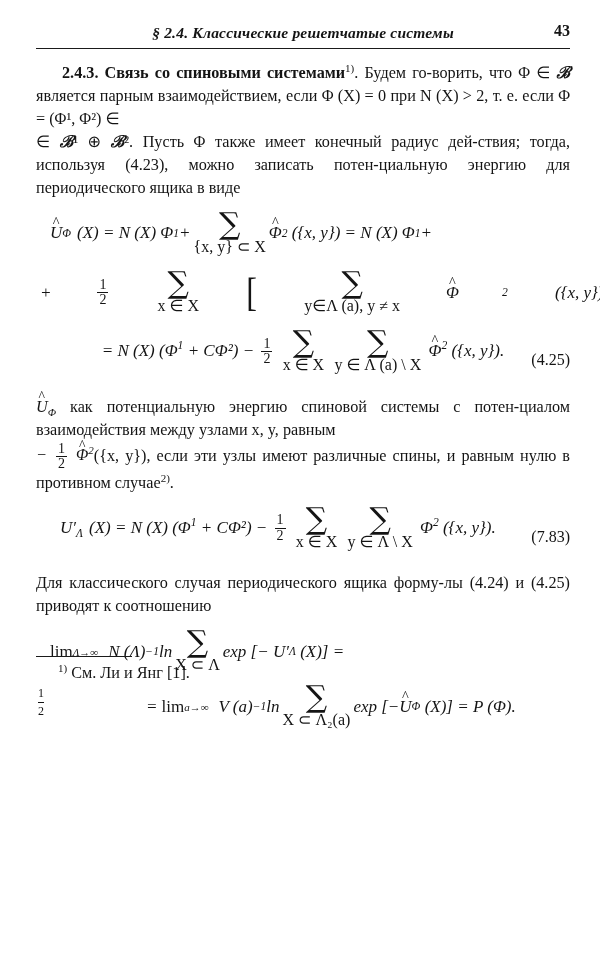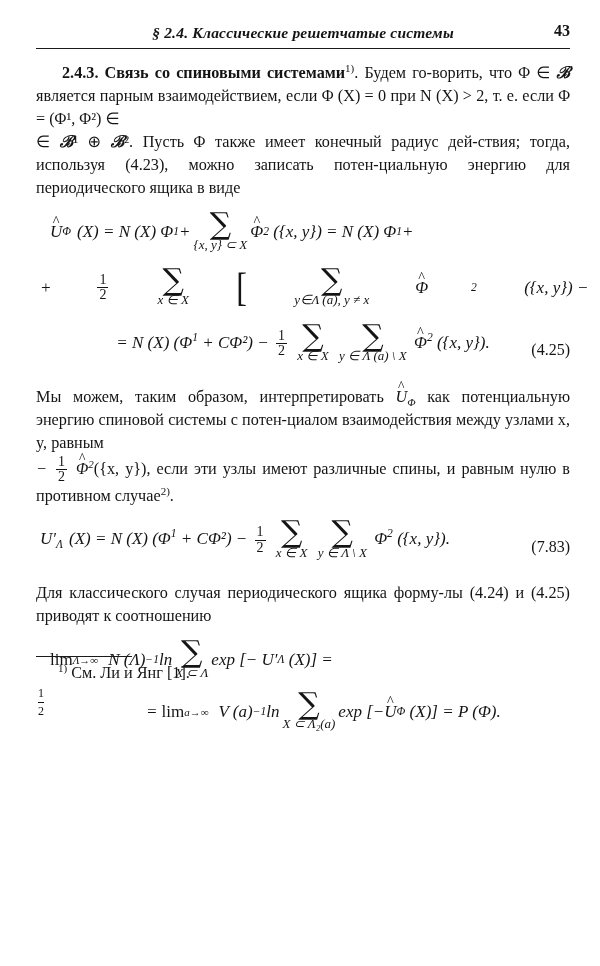--- a/index.html
+++ b/index.html
@@ -108,22 +108,21 @@
     font-style: normal;
     margin: 0 3px;
     vertical-align: middle;
   }
   .bigsum .sym {
     font-size: 30px;
     line-height: 0.82;
     font-family: "DejaVu Serif", serif;
   }
   .bigsum .lim {
-    font-size: 13px;
-    font-style: italic;
+    font-size: 16px;
     line-height: 1.1;
     margin-top: 1px;
   }
   .frac {
     display: inline-flex;
     flex-direction: column;
     align-items: center;
     vertical-align: middle;
     font-style: normal;
     margin: 0 3px;
@@ -240,29 +239,29 @@
             </span>
         <span class="bigsum">
               <span class="sym">∑</span>
               <span class="lim">y ∈ Λ (a) \ X</span>
             </span>
         <span class="hat-wrap"><span class="hat">^</span>Φ</span><sup>2</sup>&nbsp;({x,&nbsp;y}).</span>
         <span class="tag">(4.25)</span>
       </div>
     </div>
 
-    <p style="margin-top:22px;"><span>Мы можем, таким образом, интерпретировать</span> <span class="it"><span class="hat-wrap"><span class="hat">^</span>U</span><sub>Φ</sub></span> <span>как потенциальную энергию спиновой системы с потен-циалом взаимодействия между узлами x, y, равным</span><br>
+    <p style="margin-top:22px;"> <span class="it"><span class="hat-wrap"><span class="hat">^</span>U</span><sub>Φ</sub></span> <span>как потенциальную энергию спиновой системы с потен-циалом взаимодействия между узлами x, y, равным</span><br>
     <span class="it">−&nbsp;<span class="frac">
             <span class="num">1</span>
             <span class="den">2</span>
           </span>&nbsp;<span class="hat-wrap"><span class="hat">^</span>Φ</span><sup>2</sup></span><span>({x, y}), если эти узлы имеют различные спины, и равным нулю в противном случае</span><sup>2)</sup>.</p>
 
 
     <div class="formula">
-      <div class="fm-row fm-left tagged" style="padding-left:4px; margin-top:10px;">
+      <div class="fm-row fm-left tagged" style="padding-left:4px; margin-top:10px;margin-left:20px;">
         <span>U′<sub>Λ</sub><span class="sp"></span>(X) = N (X) (Φ<sup>1</sup> + CΦ²) −
         <span class="frac">
               <span class="num">1</span>
               <span class="den">2</span>
             </span>
         <span class="bigsum">
               <span class="sym">∑</span>
               <span class="lim">x ∈ X</span>
             </span>
         <span class="bigsum">

